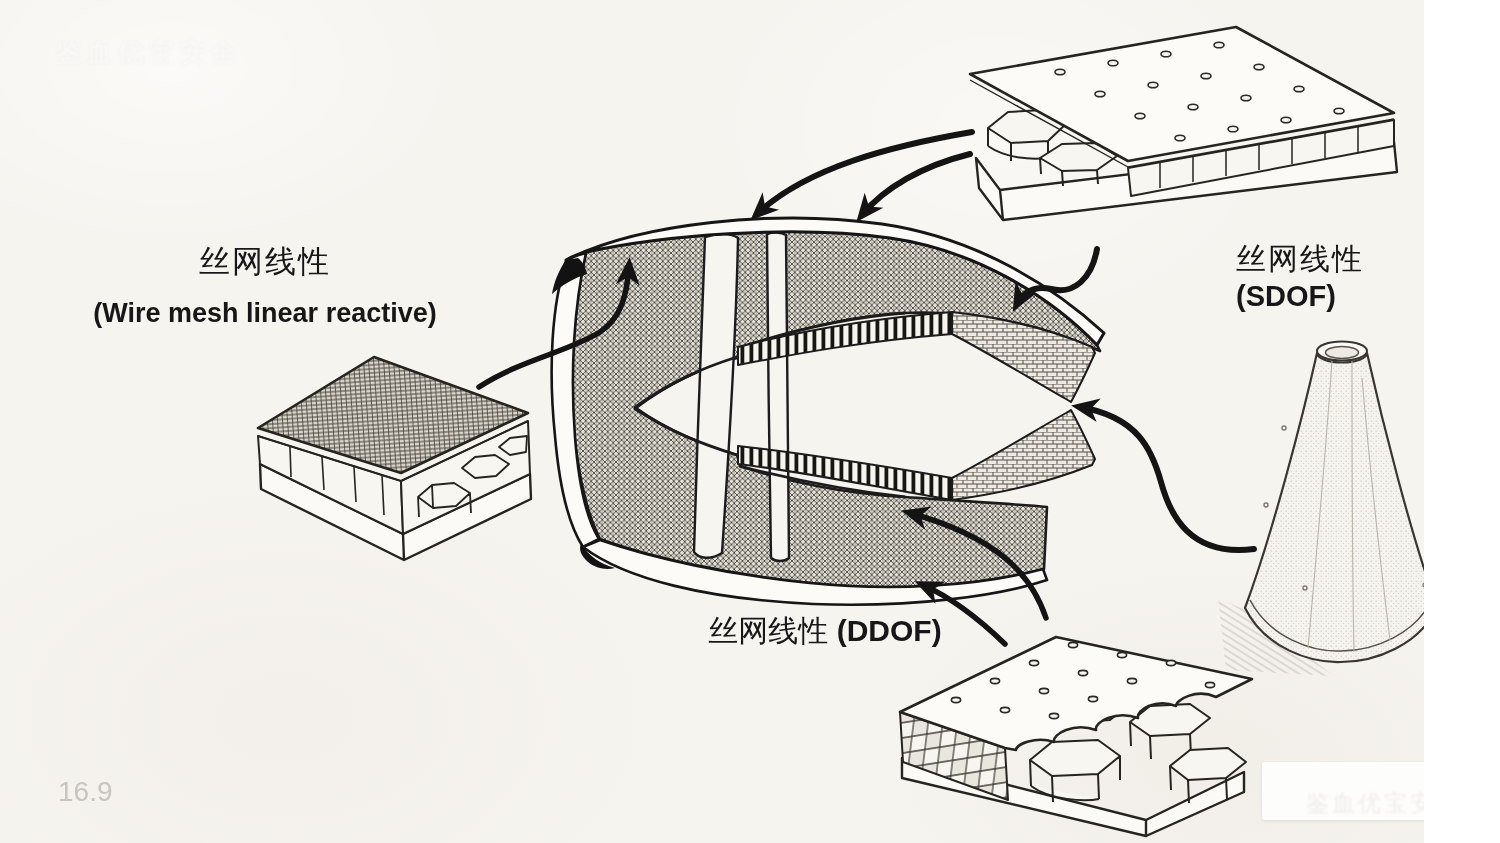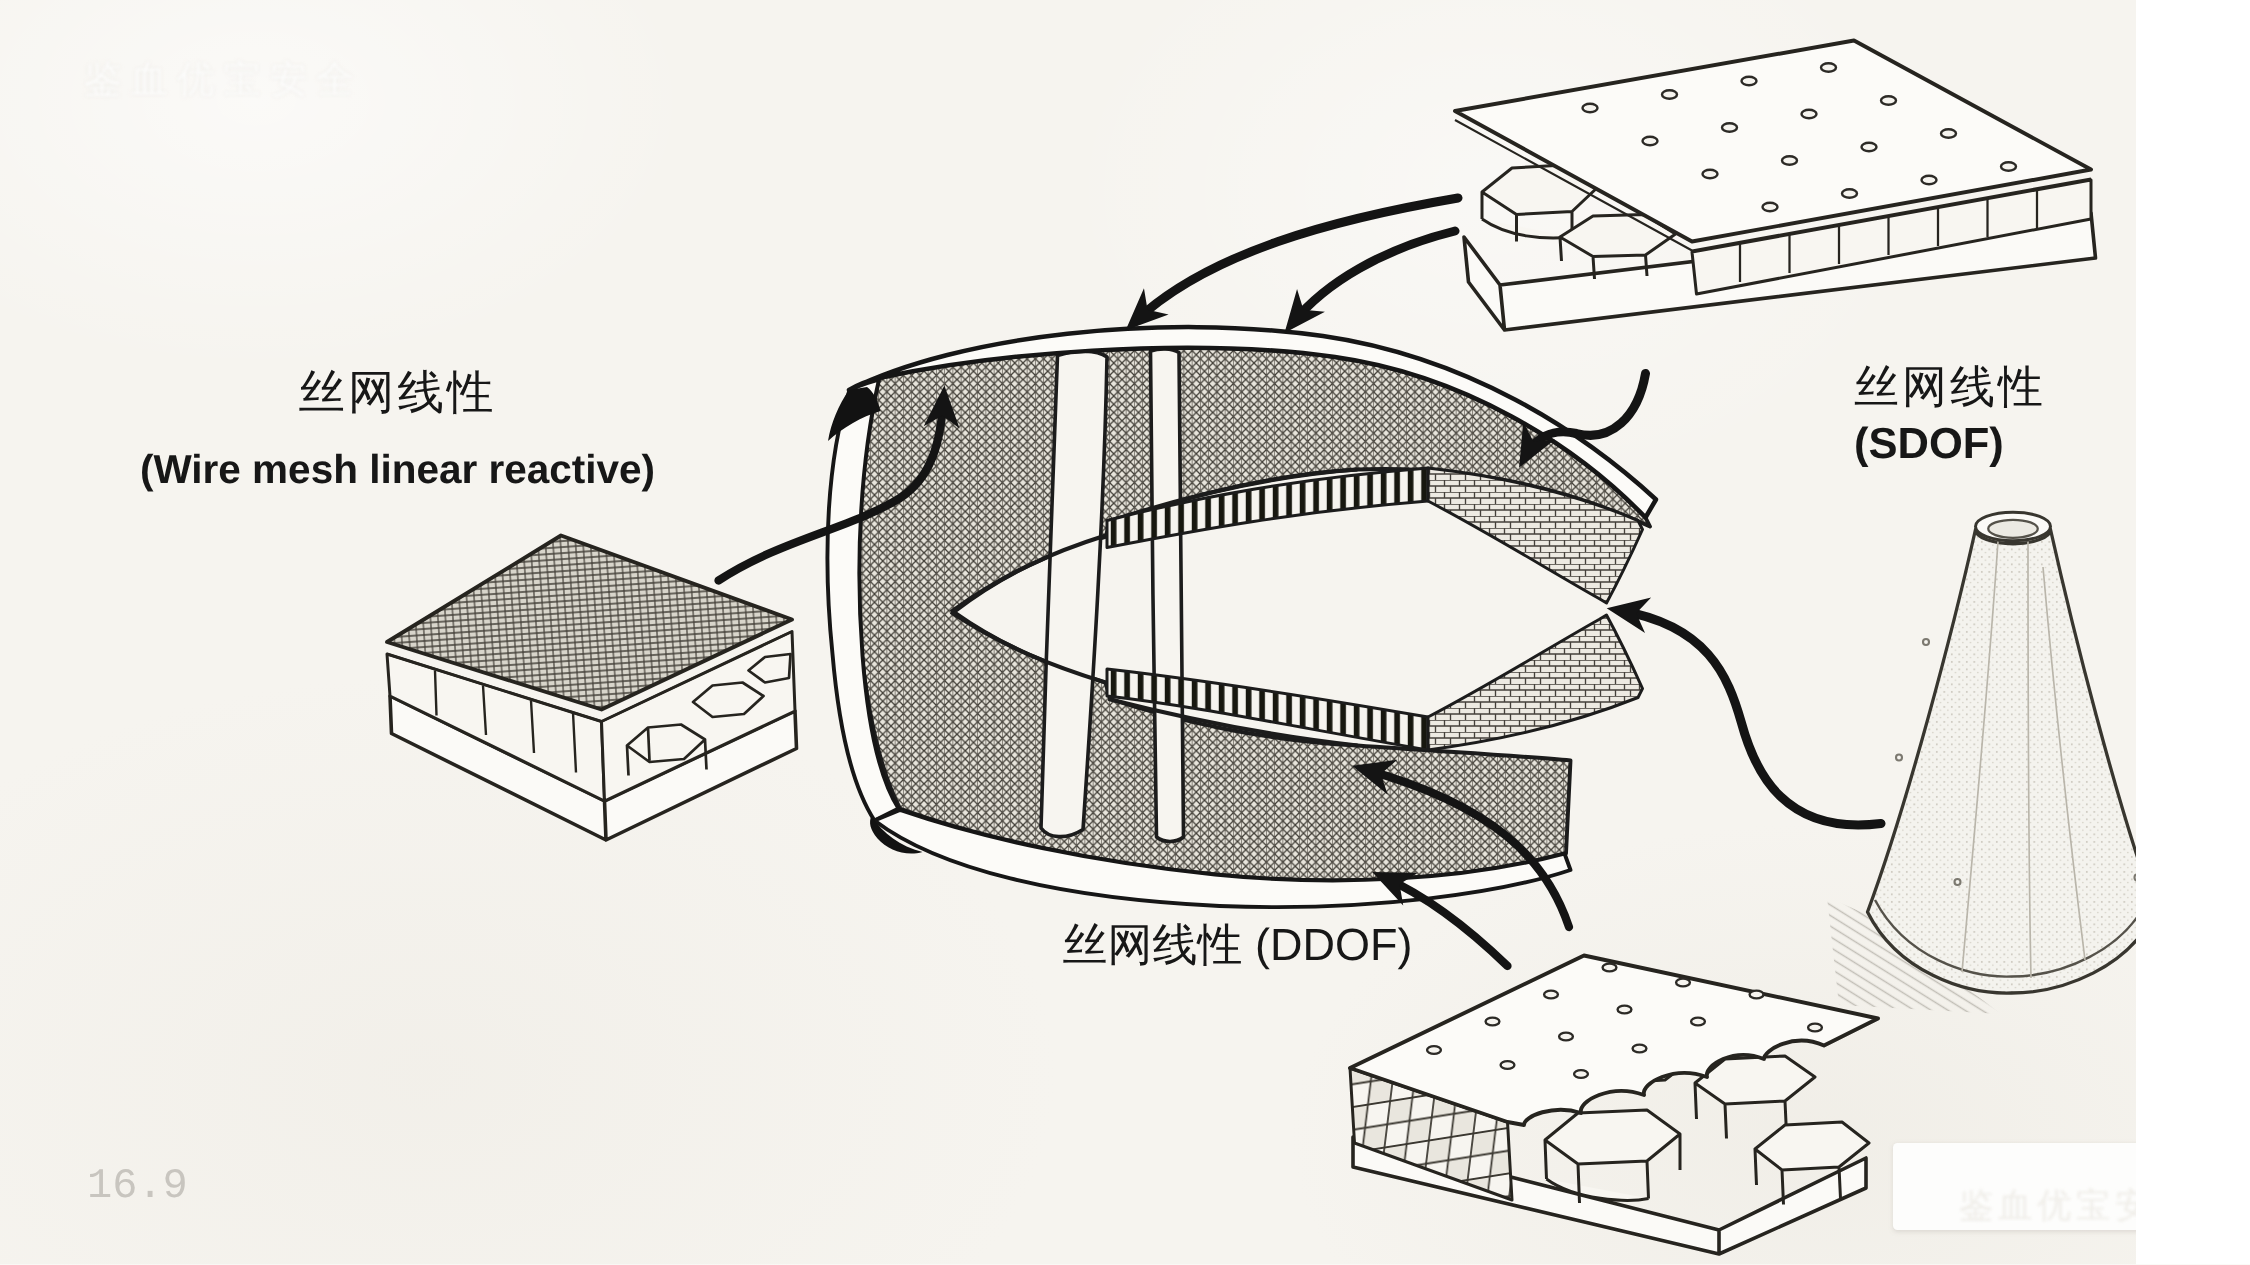--- a/index.html
+++ b/index.html
@@ -15,22 +15,22 @@
   }
   svg{position:absolute;left:0;top:0;}
   .label{position:absolute;color:#171717;line-height:1.25;}
   .lbl-wire{left:40px;top:243px;width:450px;text-align:center;}
   .lbl-wire .zh{font-size:31px;letter-spacing:2px;}
   .lbl-wire .en{font-size:27px;font-weight:bold;margin-top:15px;}
   .lbl-sdof{left:1236px;top:240px;width:200px;text-align:left;}
   .lbl-sdof .zh{font-size:30px;letter-spacing:2px;}
   .lbl-sdof .en{font-size:29px;font-weight:bold;margin-top:0;}
   .lbl-ddof{left:655px;top:612px;width:340px;text-align:center;font-size:30px;white-space:nowrap;}
-  .lbl-ddof .en{font-weight:normal;}
-  .pagenum{position:absolute;left:58px;top:776px;font-family:Liberation Mono, monospace;
+  .lbl-ddof .en{font-weight:bold;}
+  .pagenum{position:absolute;left:58px;top:776px;font-family:Liberation Sans, sans-serif;
     font-size:28px;color:#c8c5bf;}
   .wm{position:absolute;font-size:25px;letter-spacing:6px;filter:blur(1.2px);user-select:none;}
   .wm-tl{left:56px;top:36px;color:rgba(255,255,255,.9);text-shadow:0 0 2px rgba(214,211,203,.6);}
   .wm-box{position:absolute;left:1262px;top:762px;width:212px;height:58px;background:#fdfdfc;
     border-radius:3px;box-shadow:0 1px 3px rgba(180,176,168,.35);}
   .wm-br{left:44px;top:26px;color:#efede8;font-size:23px;letter-spacing:3px;position:absolute;}
 </style>
 </head>
 <body>
 

